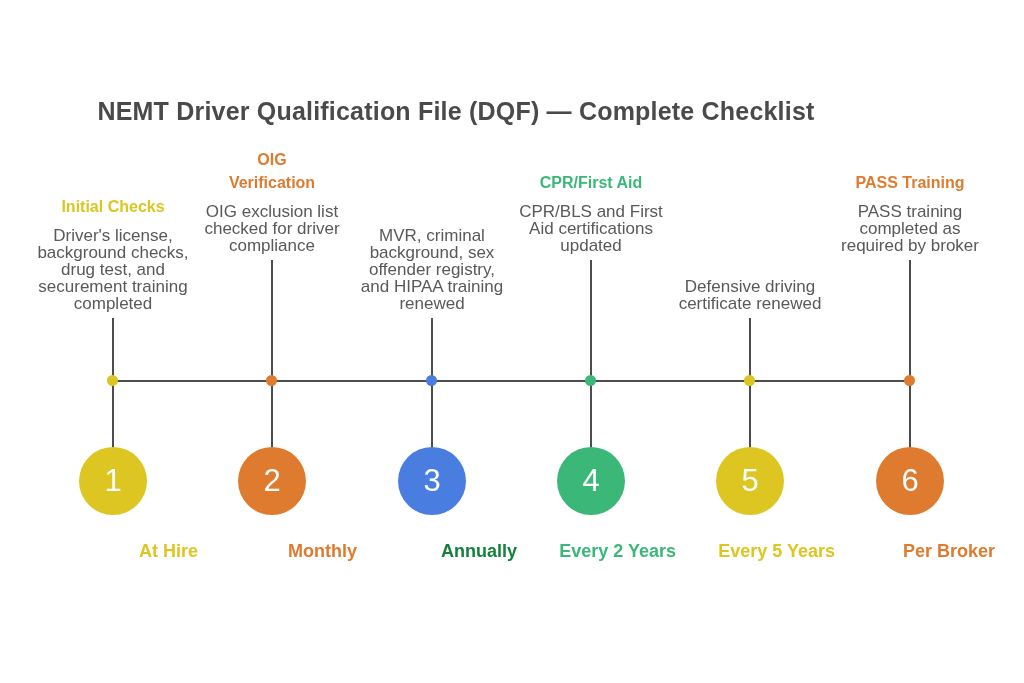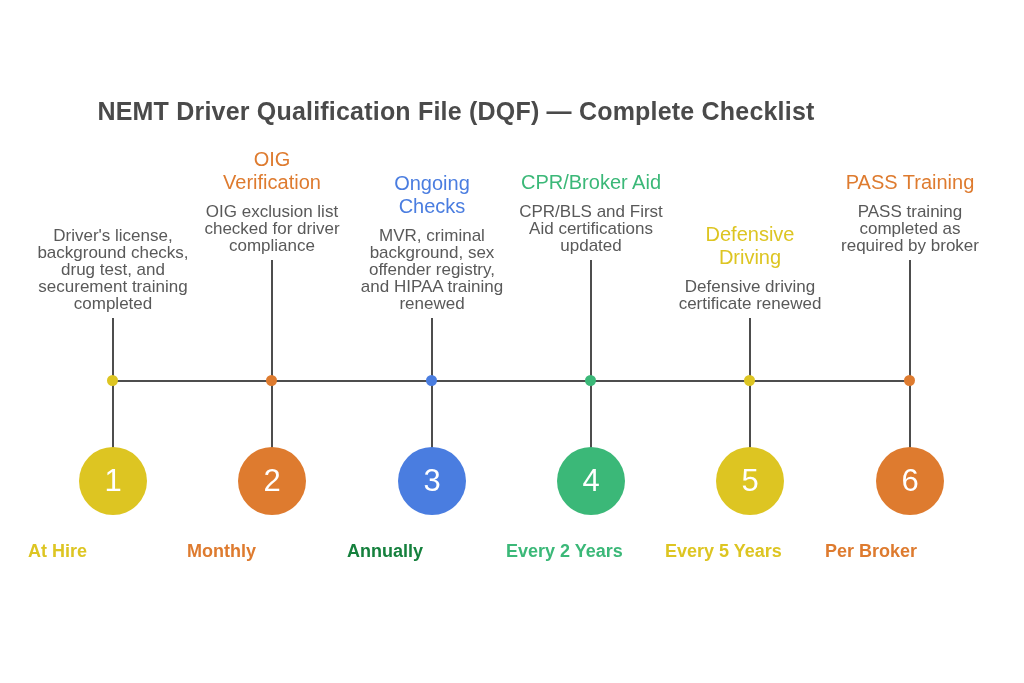--- a/index.html
+++ b/index.html
@@ -39,22 +39,22 @@
   }
   .text-block {
     position: absolute;
     left: -85px;
     width: 170px;
     text-align: center;
   }
   .milestone.low  .text-block { bottom: 371px; }
   .milestone.high .text-block { bottom: 429px; }
   .m-title {
-    font-size: 20px;
-    font-weight: normal;
+    font-size: 16px;
+    font-weight: bold;
     line-height: 23px;
     white-space: pre-line;
   }
   .m-desc {
     margin-top: 9px;
     font-size: 17px;
     line-height: 17px;
     color: #595959;
     white-space: pre-line;
   }
@@ -88,37 +88,38 @@
     color: #ffffff;
     font-size: 31px;
     font-weight: 400;
     z-index: 2;
   }
   .schedule {
     position: absolute;
     top: 541px;
     left: -85px;
     width: 170px;
-    text-align: left;
+    text-align: right;
     font-size: 18px;
     font-weight: bold;
     line-height: 20px;
   }
 </style>
 </head>
 <body>
 
 <div class="canvas">
 
   <div class="title">NEMT Driver Qualification File (DQF) — Complete Checklist</div>
 
   <div class="timeline"></div>
 
   <div class="milestone low" style="--cx:113px">
     <div class="text-block">
+      <div class="m-title" style="color: rgb(221, 197, 34);">Initial Checks</div>
       <div class="m-desc">Driver's license,
 background checks,
 drug test, and
 securement training
 completed</div>
     </div>
     <div class="v-line"></div>
     <div class="dot" style="background: rgb(221, 197, 34);"></div>
     <div class="big-circle" style="background: rgb(221, 197, 34);">1</div>
     <div class="schedule" style="color: rgb(221, 197, 34);">At Hire</div>
@@ -133,51 +134,47 @@
 compliance</div>
     </div>
     <div class="v-line"></div>
     <div class="dot" style="background: rgb(222, 123, 47);"></div>
     <div class="big-circle" style="background: rgb(222, 123, 47);">2</div>
     <div class="schedule" style="color: rgb(222, 123, 47);">Monthly</div>
   </div>
 
   <div class="milestone low" style="--cx:432px">
     <div class="text-block">
-      <div class="m-title" style="color: rgb(74, 125, 224);">Ongoing
-Checks</div>
       <div class="m-desc">MVR, criminal
 background, sex
 offender registry,
 and HIPAA training
 renewed</div>
     </div>
     <div class="v-line"></div>
     <div class="dot" style="background: rgb(74, 125, 224);"></div>
     <div class="big-circle" style="background: rgb(74, 125, 224);">3</div>
     <div class="schedule" style="color: #15803d;">Annually</div>
   </div>
 
   <div class="milestone high" style="--cx:591px">
     <div class="text-block">
-      <div class="m-title" style="color: rgb(59, 184, 120);">CPR/Broker Aid</div>
+      <div class="m-title" style="color: rgb(59, 184, 120);">CPR/First Aid</div>
       <div class="m-desc">CPR/BLS and First
 Aid certifications
 updated</div>
     </div>
     <div class="v-line"></div>
     <div class="dot" style="background: rgb(59, 184, 120);"></div>
     <div class="big-circle" style="background: rgb(59, 184, 120);">4</div>
     <div class="schedule" style="color: rgb(59, 184, 120);">Every 2 Years</div>
   </div>
 
   <div class="milestone low" style="--cx:750px">
     <div class="text-block">
-      <div class="m-title" style="color: rgb(221, 197, 34);">Defensive
-Driving</div>
       <div class="m-desc">Defensive driving
 certificate renewed</div>
     </div>
     <div class="v-line"></div>
     <div class="dot" style="background: rgb(221, 197, 34);"></div>
     <div class="big-circle" style="background: rgb(221, 197, 34);">5</div>
     <div class="schedule" style="color: rgb(221, 197, 34);">Every 5 Years</div>
   </div>
 
   <div class="milestone high" style="--cx:910px">

